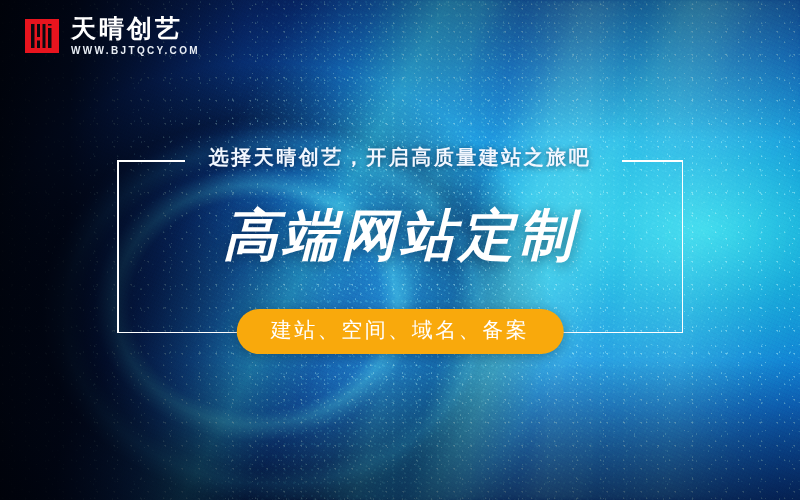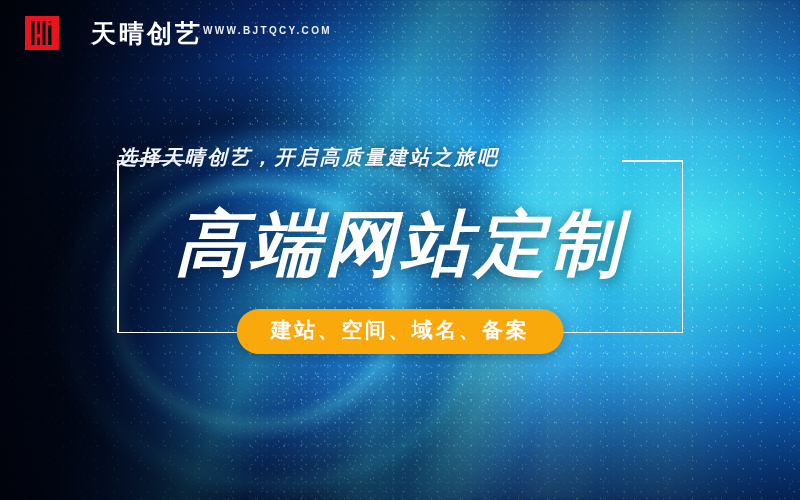--- a/index.html
+++ b/index.html
@@ -94,65 +94,65 @@
     background-image:
       repeating-linear-gradient(113deg, rgba(255,255,255,.035) 0 1px, rgba(0,0,0,0) 1px 3px),
       repeating-linear-gradient(23deg, rgba(0,0,0,.05) 0 1px, rgba(0,0,0,0) 1px 4px);
     mix-blend-mode:overlay;opacity:.7;
   }
 
   
   .logo{position:absolute;left:25px;top:16px;display:flex;align-items:center;gap:12px;z-index:5;}
   .logo-mark{position:relative;width:34px;height:34px;flex:0 0 34px;}
   .logo-mark svg{display:block;width:34px;height:34px;}
-  .logo-text{display:flex;flex-direction:row;justify-content:center;margin-left:20px;}
+  .logo-text{display:flex;flex-direction:column;justify-content:center;}
   .logo-cn{
     color:#fff;font-size:25px;font-weight:700;letter-spacing:3px;line-height:1;
     font-family:"DejaVu Sans","Liberation Sans",sans-serif;
   }
   .logo-url{
     color:#e9eef5;font-size:10px;font-weight:700;letter-spacing:2.35px;line-height:1;margin-top:5px;
     font-family:"Liberation Sans",sans-serif;
   }
 
   
   .frame{position:absolute;left:117px;top:160px;width:566px;height:173px;z-index:4;}
   .fr-edge{position:absolute;background:#ffffff;}
   .fr-left{left:0;top:0;width:1.5px;height:173px;}
   .fr-right{right:0;top:0;width:1.5px;height:173px;}
   .fr-top-a{left:0;top:0;height:1.5px;width:68px;}
   .fr-top-b{right:0;top:0;height:1.5px;width:61px;}
   .fr-bot-a{left:0;bottom:0;height:1.5px;width:152px;}
   .fr-bot-b{right:0;bottom:0;height:1.5px;width:138px;}
 
   .subtitle{
-    position:absolute;left:0;right:0;top:-16px;
-    color:#f2f7ff;font-size:20px;font-weight:700;font-style:italic;letter-spacing:2.5px;
+    position:absolute;left:0;right:0;top:-16px;text-align:center;
+    color:#f2f7ff;font-size:20px;font-weight:700;letter-spacing:2.5px;
     font-family:"DejaVu Sans","Liberation Sans",sans-serif;
     text-shadow:0 1px 6px rgba(0,20,50,.65);
     white-space:nowrap;
   }
   .headline{
     position:absolute;left:0;right:0;top:48px;text-align:center;
-    color:#ffffff;font-size:71px;font-weight:800;font-style:italic;letter-spacing:4px;
+    color:#ffffff;font-size:55px;font-weight:800;font-style:italic;letter-spacing:4px;
     line-height:1;
     font-family:"DejaVu Sans","Liberation Sans",sans-serif;
     text-shadow:0 3px 14px rgba(0,15,45,.55);
     white-space:nowrap;
   }
   .pill{
     position:absolute;left:50%;transform:translateX(-50%);
     bottom:-21px;
     background:#f9a90c;border-radius:999px;
     padding:9px 34px 11px;
     white-space:nowrap;
     box-shadow:0 3px 14px rgba(0,20,50,.35);
   }
   .pill-text{
-    color:#ffffff;font-size:21px;font-weight:700;letter-spacing:2.5px;line-height:1.2;
+    color:#ffffff;font-size:21px;font-weight:400;letter-spacing:2.5px;line-height:1.2;
     font-family:"DejaVu Sans","Liberation Sans",sans-serif;
   }
 </style>
 </head>
 <body>
 
 <div class="banner">
 
   <div class="bg-layer bg-base"></div>
   <div class="bg-layer bg-vortex"></div>

